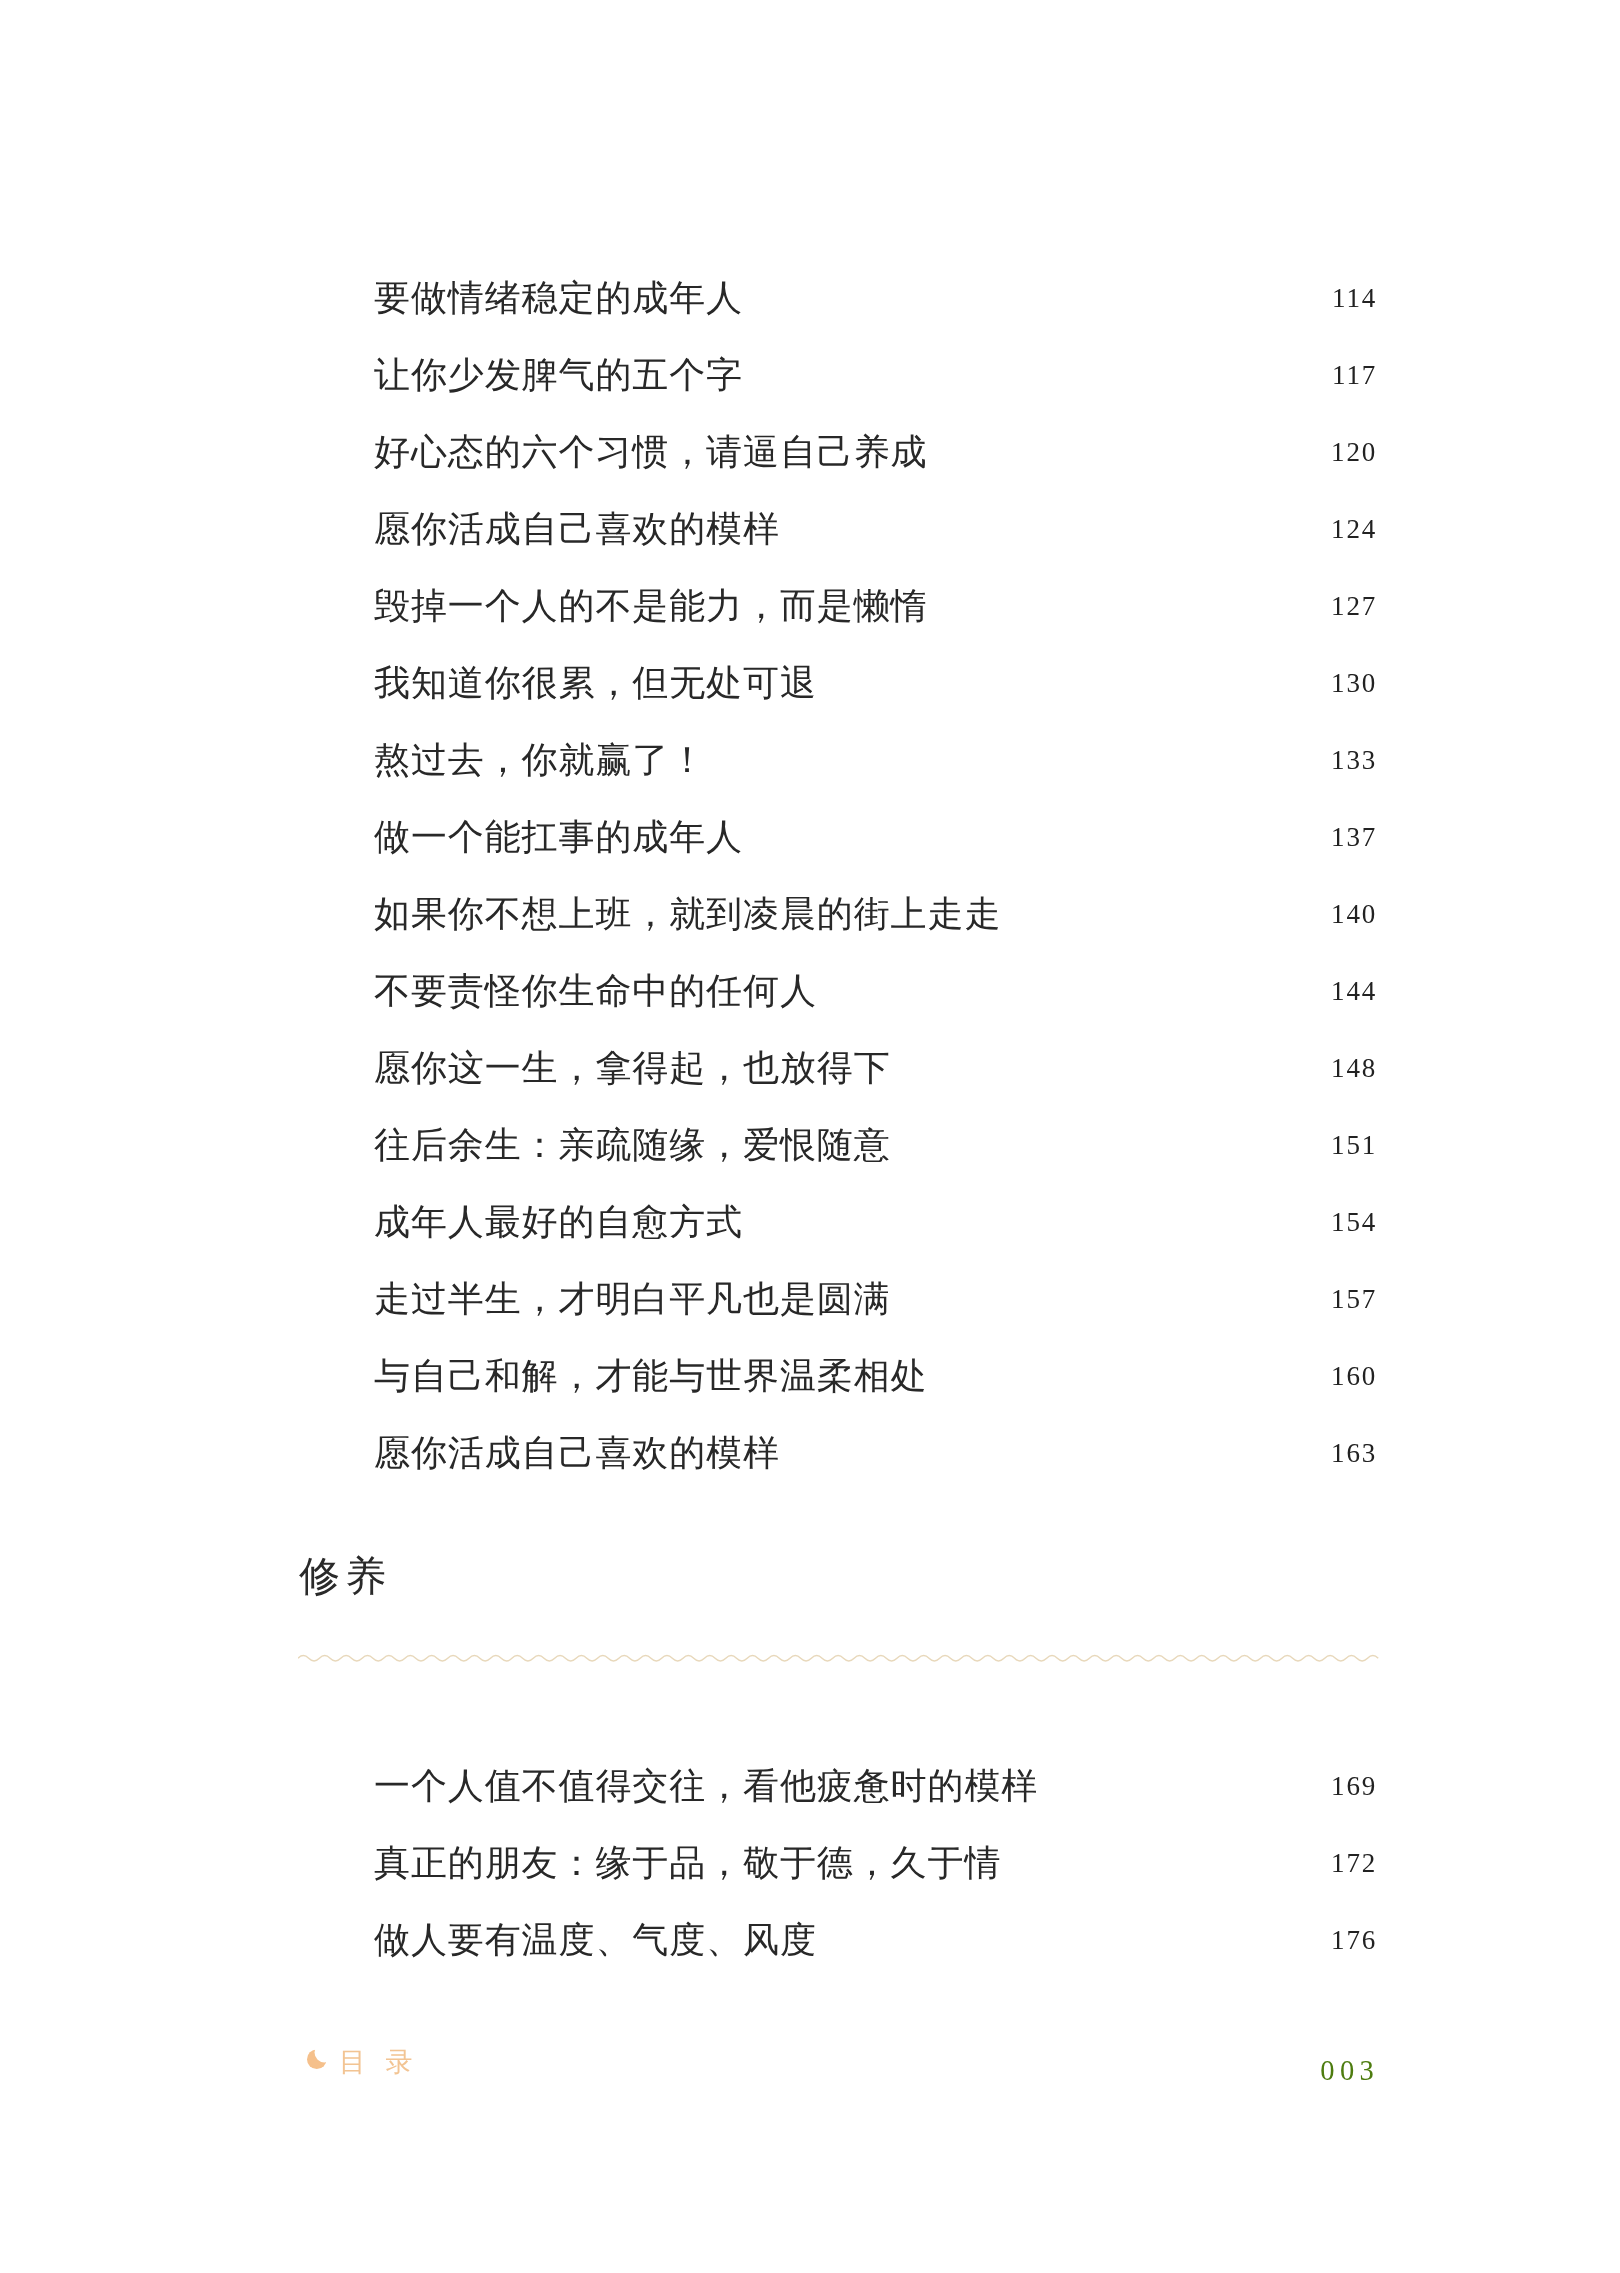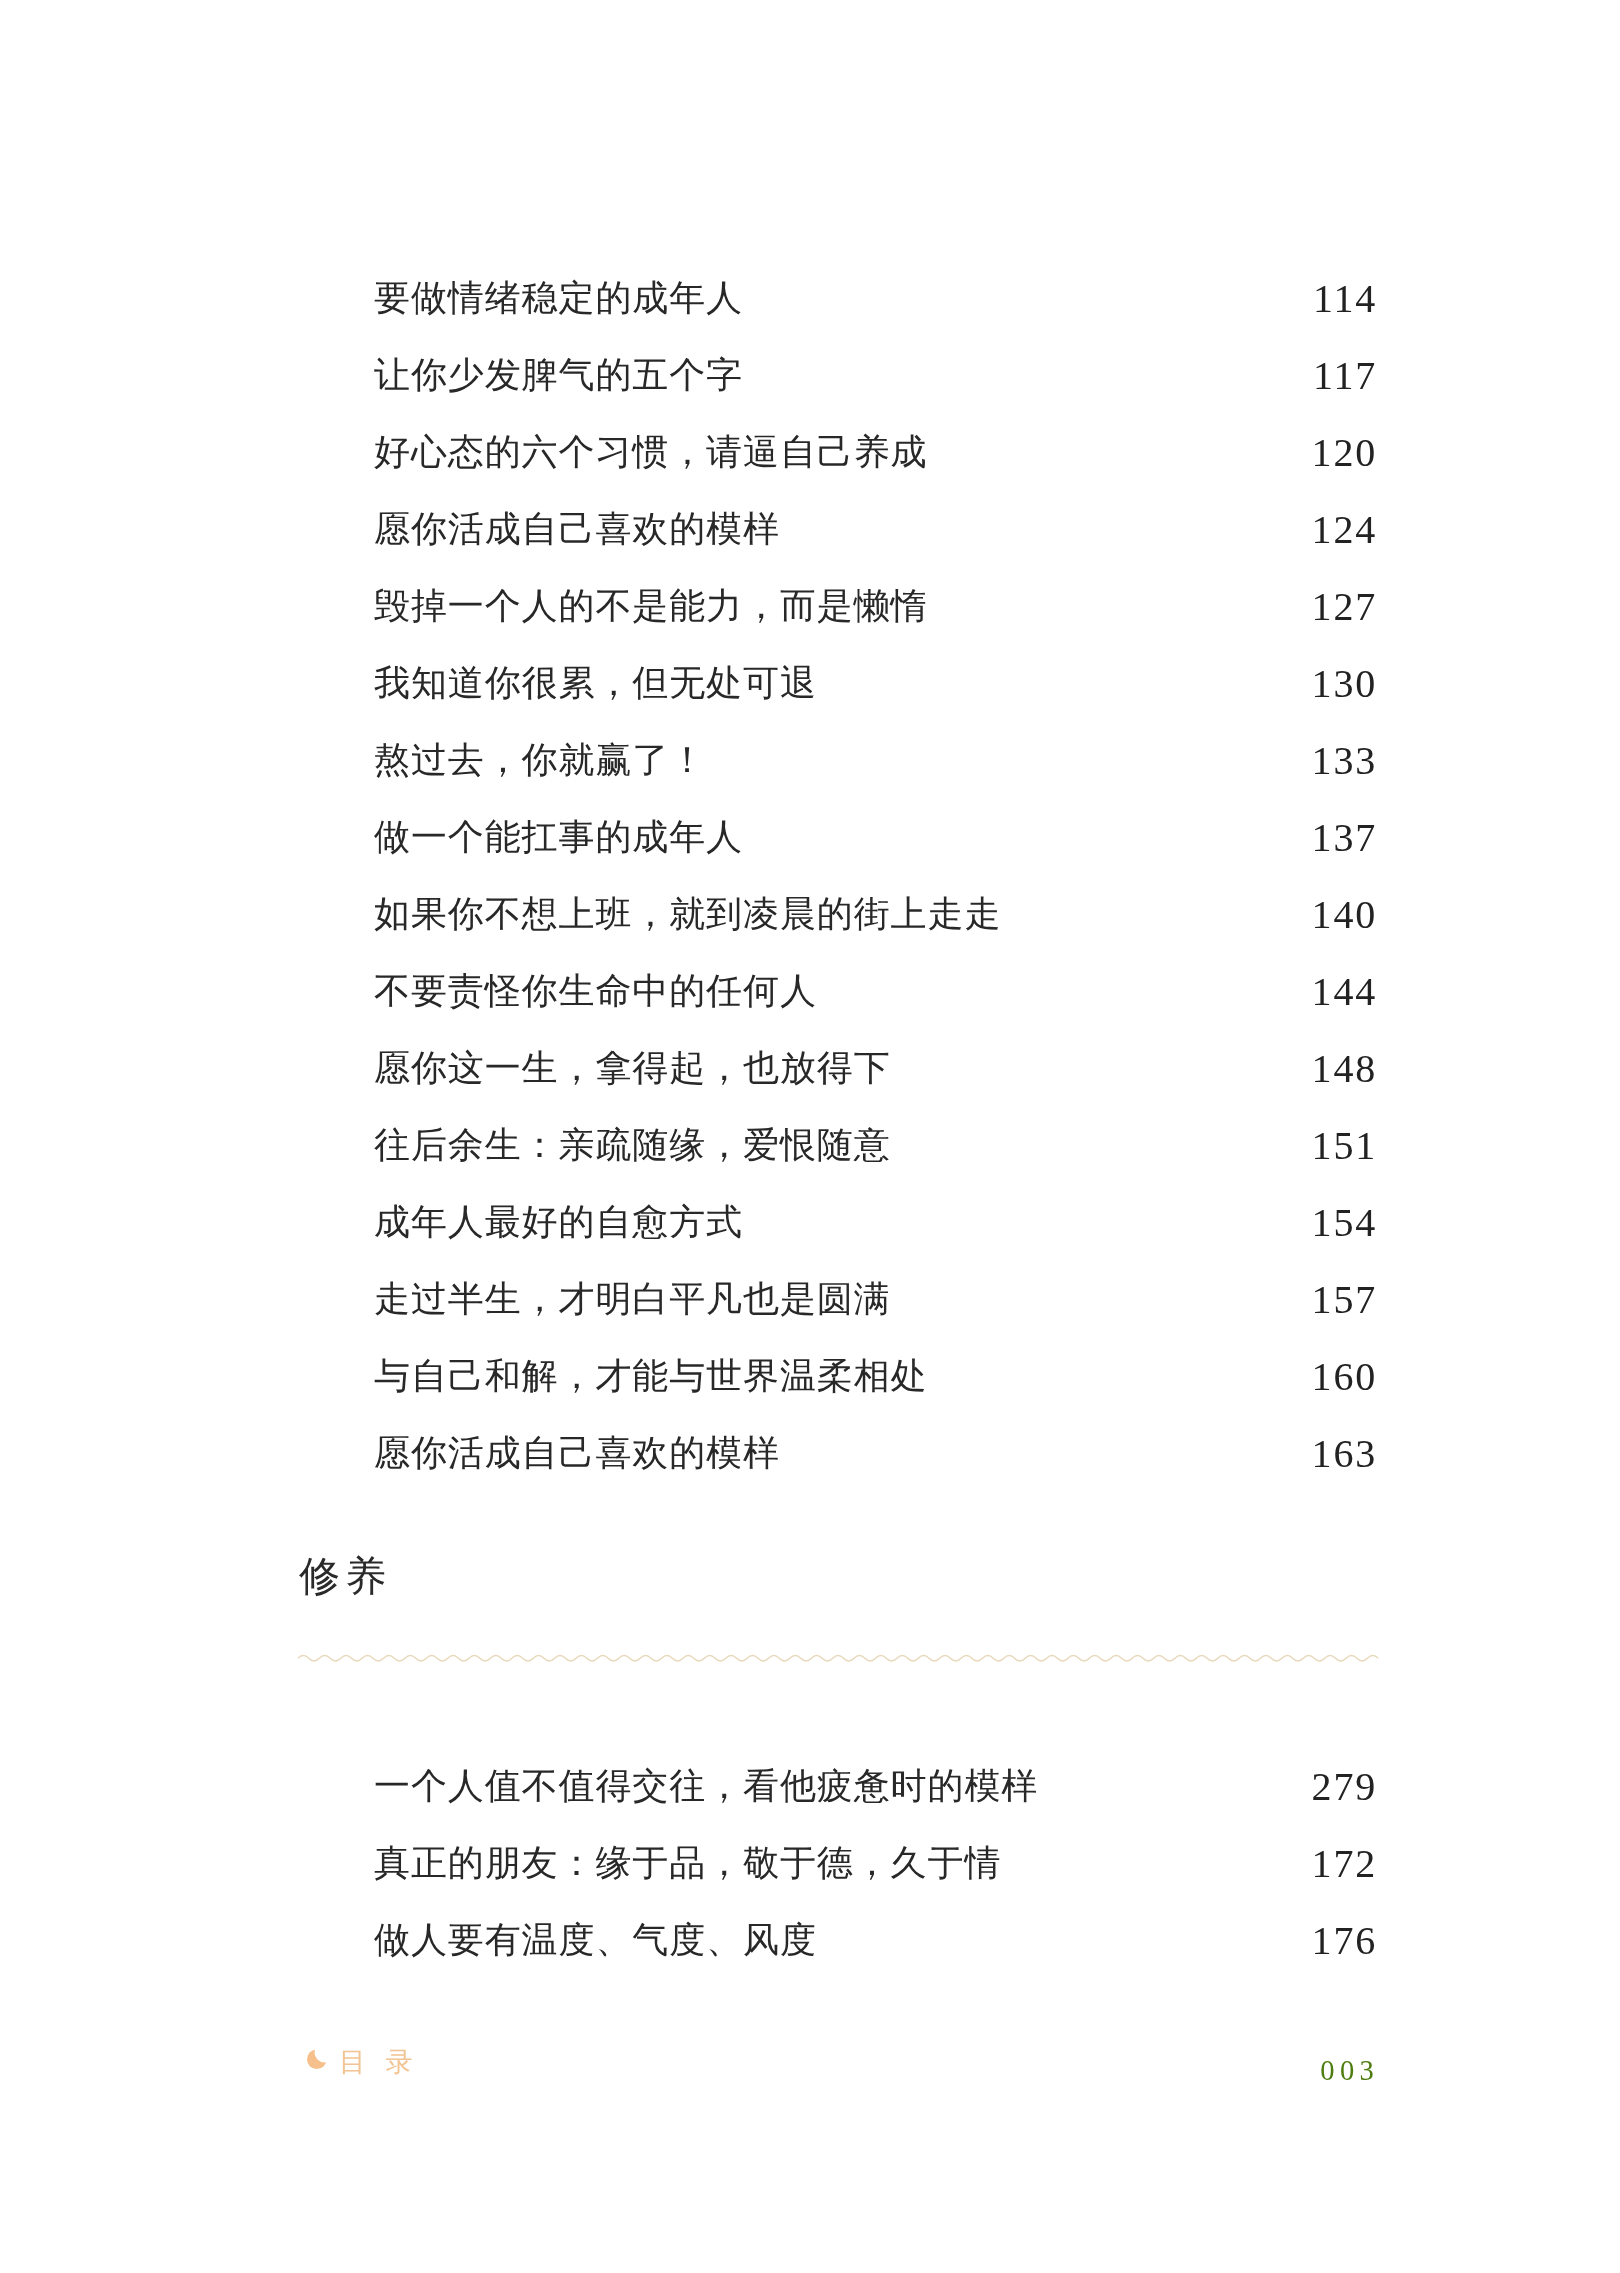--- a/index.html
+++ b/index.html
@@ -29,21 +29,21 @@
     justify-content: space-between;
     align-items: center;
   }
   .toc-title {
     font-size: 36px;
     color: #282828;
     letter-spacing: 0.9px;
     white-space: nowrap;
   }
   .toc-page {
-    font-size: 40px;
+    font-size: 27px;
     color: #222222;
     letter-spacing: 1.8px;
     margin-left: 12px;
   }
   
   .section-heading {
     position: absolute;
     left: 299px;
     top: 1549px;
     margin: 0;
@@ -173,21 +173,21 @@
 
   <h2 class="section-heading">修养</h2>
 
   <svg class="wave-divider" width="1082" height="12.5" viewBox="0 0 1214 14" aria-hidden="true">
     <path id="wave-path" fill="none" style="stroke: var(--wave, #e8d8bb); stroke-width: 1.6;" d="M0 7 Q6 1 12 7 T24 7 T36 7 T48 7 T60 7 T72 7 T84 7 T96 7 T108 7 T120 7 T132 7 T144 7 T156 7 T168 7 T180 7 T192 7 T204 7 T216 7 T228 7 T240 7 T252 7 T264 7 T276 7 T288 7 T300 7 T312 7 T324 7 T336 7 T348 7 T360 7 T372 7 T384 7 T396 7 T408 7 T420 7 T432 7 T444 7 T456 7 T468 7 T480 7 T492 7 T504 7 T516 7 T528 7 T540 7 T552 7 T564 7 T576 7 T588 7 T600 7 T612 7 T624 7 T636 7 T648 7 T660 7 T672 7 T684 7 T696 7 T708 7 T720 7 T732 7 T744 7 T756 7 T768 7 T780 7 T792 7 T804 7 T816 7 T828 7 T840 7 T852 7 T864 7 T876 7 T888 7 T900 7 T912 7 T924 7 T936 7 T948 7 T960 7 T972 7 T984 7 T996 7 T1008 7 T1020 7 T1032 7 T1044 7 T1056 7 T1068 7 T1080 7 T1092 7 T1104 7 T1116 7 T1128 7 T1140 7 T1152 7 T1164 7 T1176 7 T1188 7 T1200 7 T1212 7"></path>
   </svg>
 
   <div id="list2" class="toc-list">
   <div class="toc-row">
     <span class="toc-title">一个人值不值得交往，看他疲惫时的模样</span>
-    <span class="toc-page">279</span>
+    <span class="toc-page">169</span>
   </div>
 
   <div class="toc-row">
     <span class="toc-title">真正的朋友：缘于品，敬于德，久于情</span>
     <span class="toc-page">172</span>
   </div>
 
   <div class="toc-row">
     <span class="toc-title">做人要有温度、气度、风度</span>
     <span class="toc-page">176</span>

